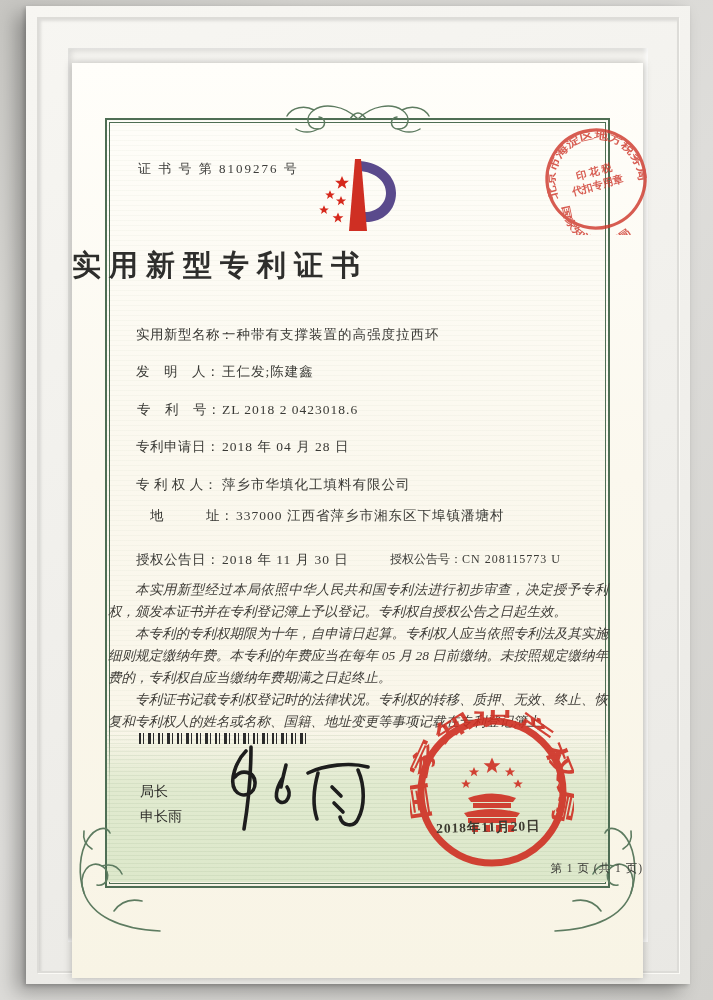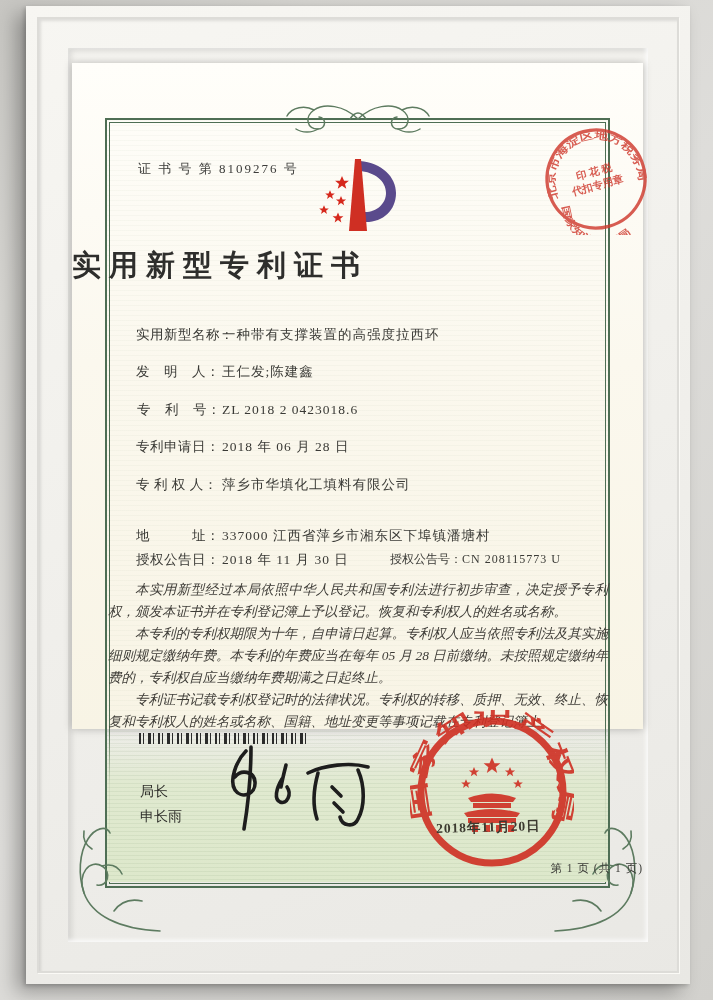--- a/index.html
+++ b/index.html
@@ -18,21 +18,21 @@
     position:absolute;left:11px;top:11px;right:11px;bottom:11px;
     border:2px solid #dddcd8;
     box-shadow:inset 2px 2px 3px rgba(0,0,0,.10), 1px 1px 0 #fbfaf6;
   }
   .frame-bevel{
     position:absolute;left:42px;top:42px;right:42px;bottom:42px;
     box-shadow:inset -2px -2px 4px rgba(255,255,255,.9), inset 3px 3px 6px rgba(0,0,0,.12);
   }
   
   .page{
-    position:absolute;left:72px;top:63px;width:571px;height:666px;
+    position:absolute;left:72px;top:63px;width:571px;height:915px;
     background:linear-gradient(#fffefa,#fbf8ee 45%,#f8f4e5);
     box-shadow:0 0 8px rgba(0,0,0,.25);
   }
   .border-box{
     position:absolute;left:33px;top:55px;width:501px;height:766px;
     border:2px solid #4e6e54;
     background:repeating-linear-gradient(180deg,rgba(150,170,140,.06) 0 1px,transparent 1px 5px);
   }
   .border-box .inner-line{
     position:absolute;left:2px;top:2px;right:2px;bottom:2px;
@@ -161,37 +161,37 @@
   <div class="field-row" style="top:263px;">
     <span class="field-label">实用新型名称：</span><span class="field-value">一种带有支撑装置的高强度拉西环</span>
   </div>
   <div class="field-row" style="top:300px;">
     <span class="field-label">发　明　人：</span><span class="field-value">王仁发;陈建鑫</span>
   </div>
   <div class="field-row" style="top:338px;text-align:center;">
     <span class="field-label">专　利　号：</span><span class="field-value">ZL 2018 2 0423018.6</span>
   </div>
   <div class="field-row" style="top:375px;">
-    <span class="field-label">专利申请日：</span><span class="field-value">2018 年 06 月 28 日</span>
+    <span class="field-label">专利申请日：</span><span class="field-value">2018 年 04 月 28 日</span>
   </div>
   <div class="field-row" style="top:413px;">
     <span class="field-label">专 利 权 人：</span><span class="field-value">萍乡市华填化工填料有限公司</span>
   </div>
-  <div class="field-row" style="top:464px;">
+  <div class="field-row" style="top:444px;margin-left:14px;">
     <span class="field-label">地　　　址：</span><span class="field-value">337000 江西省萍乡市湘东区下埠镇潘塘村</span>
   </div>
   <div class="field-row" style="top:488px;">
     <span class="field-label">授权公告日：</span><span class="field-value">2018 年 11 月 30 日</span>
   </div>
   <div class="grant-no">
     <span>授权公告号：</span><span class="field-value">CN 208115773 U</span>
   </div>
 
   <div class="body-text">
-    <p>本实用新型经过本局依照中华人民共和国专利法进行初步审查，决定授予专利权，颁发本证书并在专利登记簿上予以登记。恢复和专利权人的姓名或名称。</p>
+    <p>本实用新型经过本局依照中华人民共和国专利法进行初步审查，决定授予专利权，颁发本证书并在专利登记簿上予以登记。专利权自授权公告之日起生效。</p>
     <p>本专利的专利权期限为十年，自申请日起算。专利权人应当依照专利法及其实施细则规定缴纳年费。本专利的年费应当在每年 05 月 28 日前缴纳。未按照规定缴纳年费的，专利权自应当缴纳年费期满之日起终止。</p>
     <p>专利证书记载专利权登记时的法律状况。专利权的转移、质押、无效、终止、恢复和专利权人的姓名或名称、国籍、地址变更等事项记载在专利登记簿上。</p>
   </div>
 
   <div class="barcode"></div>
 
   <div class="director">
     <div>局长</div>
     <div>申长雨</div>
   </div>

